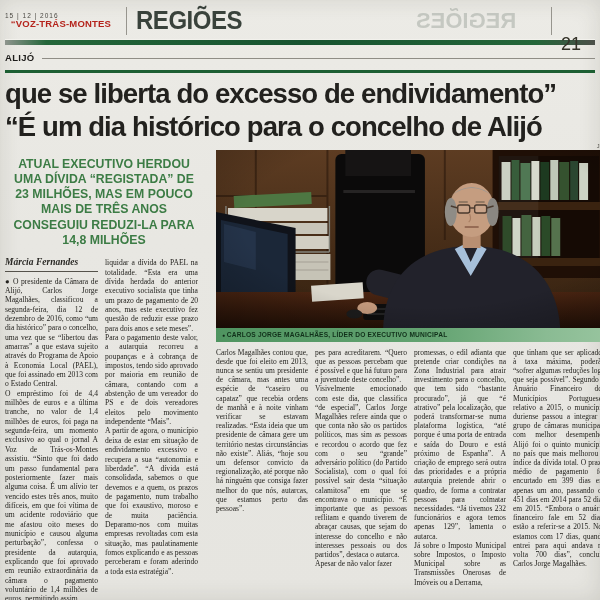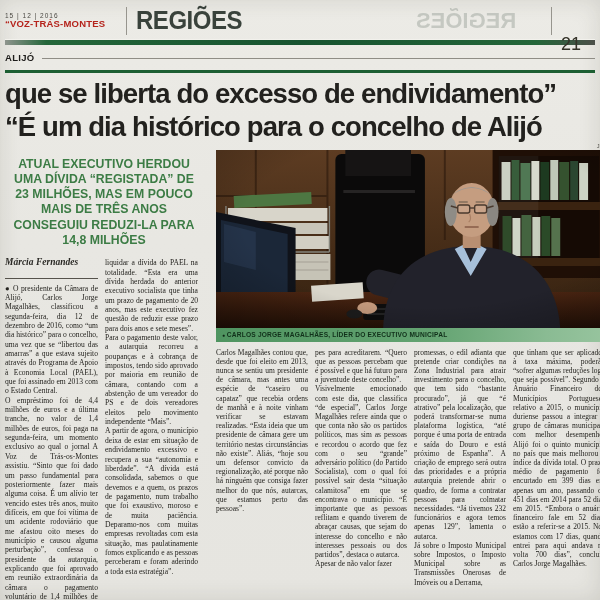--- a/index.html
+++ b/index.html
@@ -4,21 +4,21 @@
 <style>
   html,body{margin:0;padding:0;width:600px;height:600px;overflow:hidden;}
   body{background:#e9e8e3;font-family:"Liberation Sans",sans-serif;color:#22211f;}
   .page{position:relative;width:600px;height:600px;padding:0 5px;box-sizing:border-box;
         background:linear-gradient(180deg,#ecebe6 0%,#e8e7e2 40%,#e6e5e0 100%);
         box-shadow:inset 0 0 22px rgba(60,55,45,.14);}
   
   .hdr{display:flex;align-items:center;padding-top:4px;height:33px;}
   .masthead-block{width:112px;line-height:1.1;}
   .hdr-date{font-size:6.5px;color:#4a4842;letter-spacing:1px;}
-  .hdr-logo{font-size:9.5px;font-weight:800;color:#b5241c;letter-spacing:.2px;}
+  .hdr-logo{font-size:9.5px;font-weight:800;color:#b5241c;letter-spacing:.2px;text-align:center;}
   .vdiv{width:1px;height:28px;background:#97958e;margin:0 9px;}
   .section-title{font-size:25px;font-weight:700;color:#39423b;letter-spacing:-.5px;transform:scaleX(.96);transform-origin:left;}
   .spacer{flex:1;}
   .ghost-section{font-size:22px;font-weight:700;color:#5a695e;opacity:.26;transform:scaleX(-1);margin-right:26px;}
   .page-num{font-size:18px;font-weight:500;color:#353329;width:34px;text-align:left;margin-top:48px;}
   .green-bar{height:5px;margin-top:2px;border-top:1px solid #f2f1ec;
      background:linear-gradient(90deg,#8e948d 0%,#24663a 7%,#175330 50%,#24663a 90%,#4c4f49 100%);}
   
   .kicker-row{display:flex;align-items:center;margin-top:6px;height:12px;justify-content:center;}
   .kicker{font-size:9.5px;font-weight:800;color:#1d1c1a;letter-spacing:.3px;}
@@ -31,21 +31,21 @@
   .left-wrap{width:198px;flex:none;}
   .standfirst{margin:7px 2px 10px 2px;text-align:center;font-size:12.3px;line-height:15.3px;
               font-weight:800;color:#3c7c45;}
   .left-cols{display:flex;gap:7px;}
   .bcol{width:93px;flex:none;font-family:"Liberation Serif",serif;font-size:7.6px;
         line-height:9.35px;text-align:justify;color:#24231f;overflow:hidden;}
   .bcol p{margin:0;}
   .left-cols .bcol{height:352px;}
   .byline{font-family:"Liberation Serif",serif;font-style:italic;font-weight:700;
           font-size:9.5px;color:#2b2a26;border-bottom:1px solid #55524b;
-          padding-bottom:10px;margin-bottom:5px;}
+          padding-bottom:3px;margin-bottom:5px;}
   
   .right-wrap{flex:1;position:relative;}
   .photo-credit{position:absolute;top:-7px;right:1px;font-size:5.5px;color:#55534d;}
   .photo-frame{width:100%;height:178px;overflow:hidden;background:#3a2414;}
   .photo-frame svg{display:block;width:100%;height:100%;}
   .caption-bar{height:14px;display:flex;align-items:center;
      background:linear-gradient(90deg,#4f9460 0%,#63a371 55%,#8abb93 85%,#97c49e 100%);
      padding-left:6px;box-sizing:border-box;}
   .caption-text{font-size:6.6px;font-weight:700;color:#11301a;letter-spacing:.2px;}
   .caption-text::before{content:"●  ";font-size:5px;color:#0d2413;}

